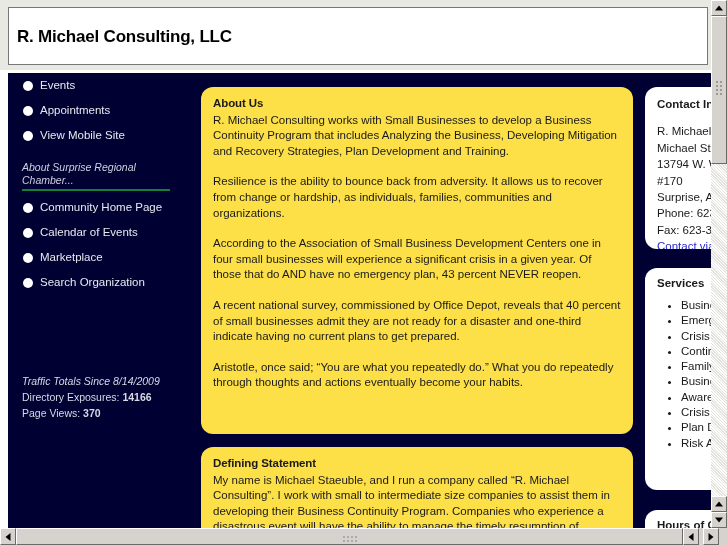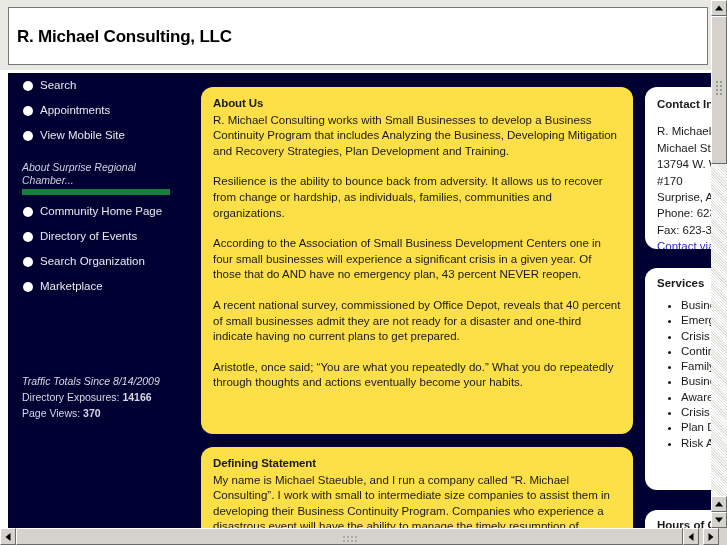--- a/index.html
+++ b/index.html
@@ -101,21 +101,21 @@
     background: #ffffff;
   }
   .navitem .lbl { line-height: 1; }
 
   #about-chamber {
     margin: 13px 14px 4px 14px;
     font-size: 10.5px;
     font-style: italic;
     color: #cfcfe0;
     line-height: 13px;
-    border-bottom: 6px solid #15803d;
+    border-bottom: 2px solid #15803d;
     padding-bottom: 2px;
     width: 148px;
   }
 
   #traffic {
     position: absolute;
     left: 14px;
     top: 300px;
     width: 165px;
     color: #d8d8e6;
@@ -338,48 +338,48 @@
         <div id="banner-title">R. Michael Consulting, LLC</div>
       </div>
     </div>
 
     <div id="page-body">
 
       <div id="left-col">
 
         <div class="navitem">
           <span class="bullet"></span>
-          <span class="lbl">Search</span>
+          <span class="lbl">Events</span>
         </div>
         <div class="navitem">
           <span class="bullet"></span>
           <span class="lbl">Appointments</span>
         </div>
         <div class="navitem">
           <span class="bullet"></span>
           <span class="lbl">View Mobile Site</span>
         </div>
 
         <div id="about-chamber">About Surprise Regional Chamber...</div>
 
         <div class="navitem">
           <span class="bullet"></span>
           <span class="lbl">Community Home Page</span>
         </div>
         <div class="navitem">
           <span class="bullet"></span>
-          <span class="lbl">Directory of Events</span>
+          <span class="lbl">Calendar of Events</span>
+        </div>
+        <div class="navitem">
+          <span class="bullet"></span>
+          <span class="lbl">Marketplace</span>
         </div>
         <div class="navitem">
           <span class="bullet"></span>
           <span class="lbl">Search Organization</span>
-        </div>
-        <div class="navitem">
-          <span class="bullet"></span>
-          <span class="lbl">Marketplace</span>
         </div>
 
         <div id="traffic">
           <div class="t-head">Traffic Totals Since 8/14/2009</div>
           <div class="t-line">
             <span>Directory Exposures:</span>
             <b>14166</b>
           </div>
           <div class="t-line">
             <span>Page Views:</span>

